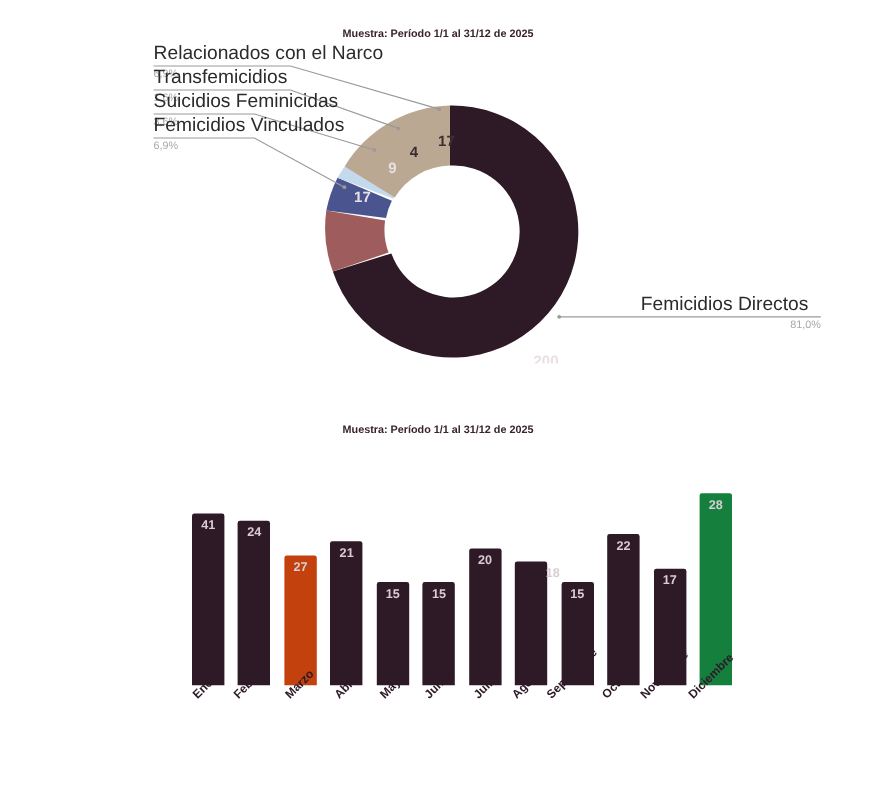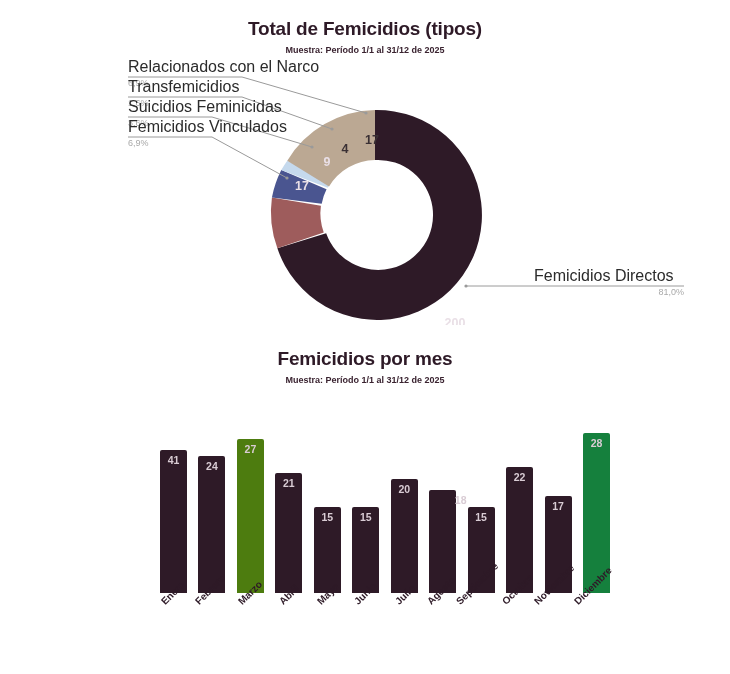--- a/index.html
+++ b/index.html
@@ -149,21 +149,20 @@
     transform: rotate(-45deg);
     transform-origin: left top;
     font-family: "Liberation Sans", sans-serif;
   }
 </style>
 </head>
 <body>
 
 <div class="chart-block" id="donut-block">
 
-  <div class="chart-title">Total de Femicidios (tipos)</div>
   <div class="chart-subtitle">Muestra: Período 1/1 al 31/12 de 2025</div>
 
   <div class="donut-area">
 
     <svg class="donut-svg" width="730" height="270" viewBox="0 0 730 270">
 
       <path fill="#2e1a27" d="M 375 55
                A 105 105 0 1 1 277.38 193.33
                L 326.15 178.17
                A 55 55 0 1 0 375 105
@@ -228,39 +227,38 @@
     <div class="cb-pct" style="left:128px; top:83px;">6,9%</div>
 
     <div class="cb-label right" style="left:534px; top:215px; width:150px;">Femicidios Directos</div>
     <div class="cb-pct right" style="left:534px; top:232px; width:150px;">81,0%</div>
 
   </div>
 </div>
 
 <div class="chart-block" id="bars-block">
 
-  <div class="chart-title">Femicidios por mes</div>
   <div class="chart-subtitle">Muestra: Período 1/1 al 31/12 de 2025</div>
 
   <div class="bars-area">
     <div class="bars-plot" id="bars-plot">
         <div class="bar-col">
           <div class="bar" style="height: 143px; background: rgb(46, 26, 39);">
             <span class="bar-value" style="color: rgb(217, 204, 212);">41</span>
             <span class="bar-tick">Enero</span>
           </div>
         </div>
         <div class="bar-col">
           <div class="bar" style="height: 137px; background: rgb(46, 26, 39);">
             <span class="bar-value" style="color: rgb(217, 204, 212);">24</span>
             <span class="bar-tick">Febrero</span>
           </div>
         </div>
         <div class="bar-col">
-          <div class="bar" style="height: 154px; background: #4d7c0f;">
+          <div class="bar" style="height: 108px; background: #c2410c;">
             <span class="bar-value" style="color: rgb(217, 204, 212);">27</span>
             <span class="bar-tick">Marzo</span>
           </div>
         </div>
         <div class="bar-col">
           <div class="bar" style="height: 120px; background: rgb(46, 26, 39);">
             <span class="bar-value" style="color: rgb(217, 204, 212);">21</span>
             <span class="bar-tick">Abril</span>
           </div>
         </div>

